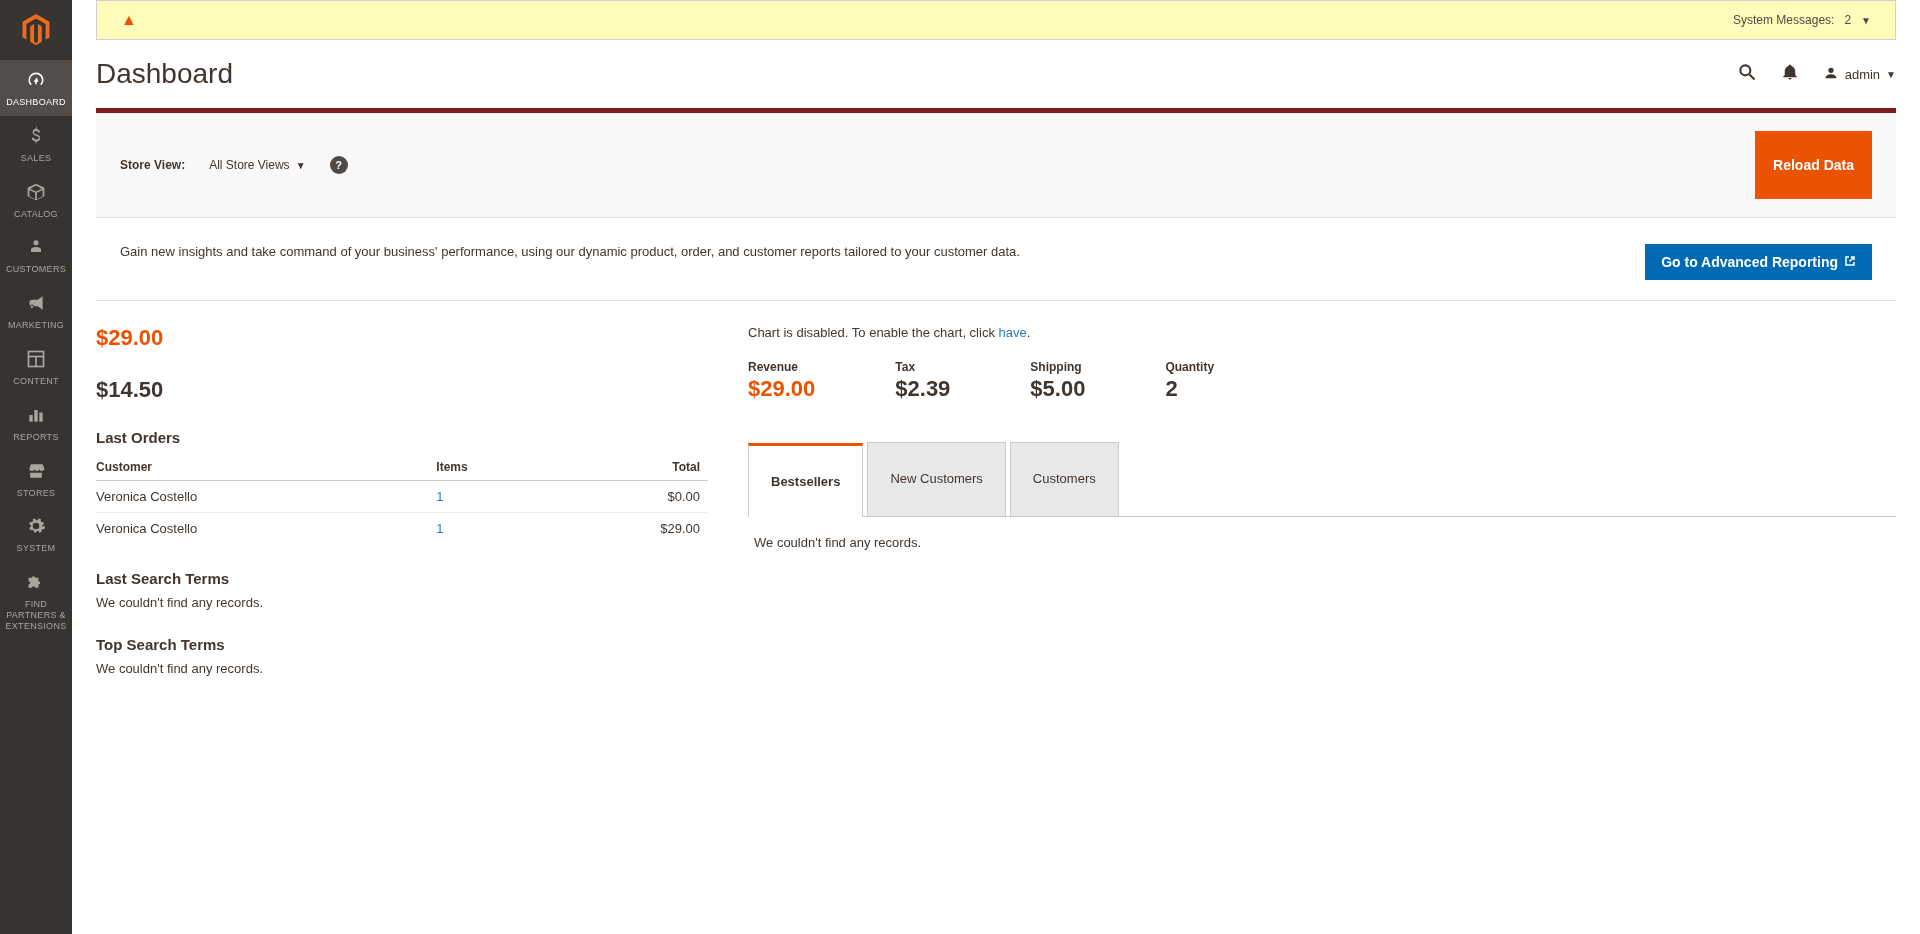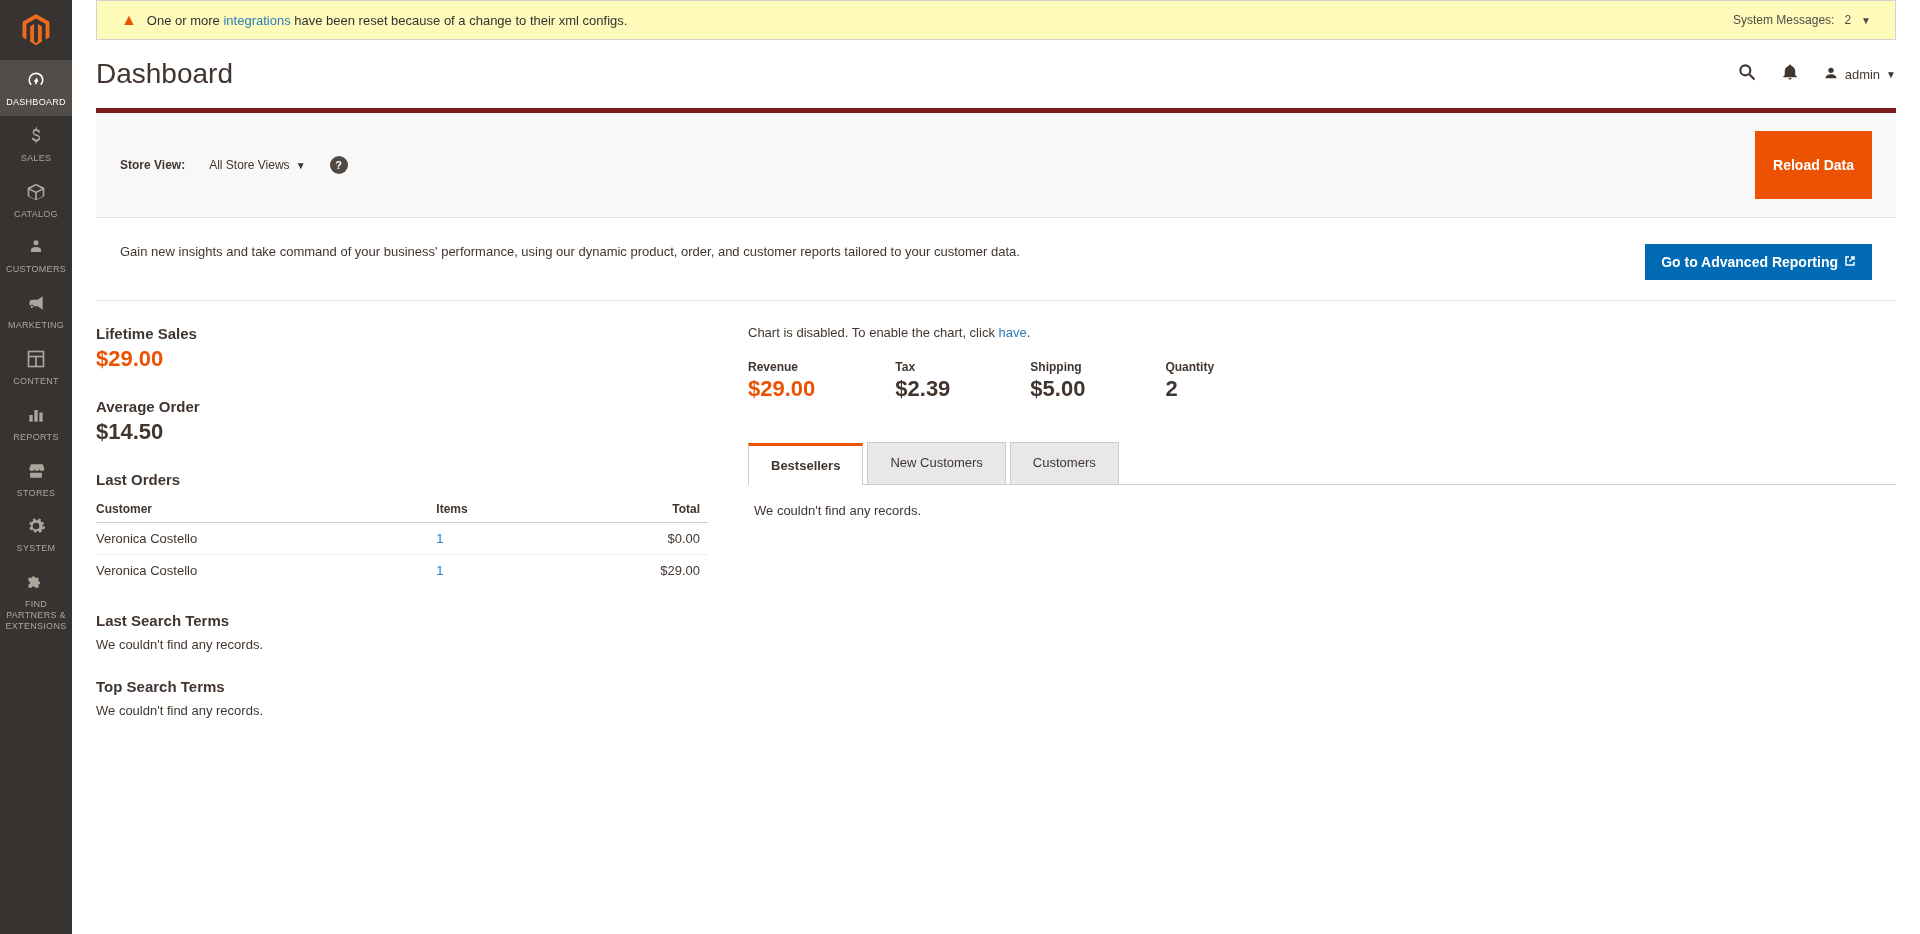--- a/index.html
+++ b/index.html
@@ -74,21 +74,21 @@
 
 .chart-msg { font-size: 13px; color: #41362f; margin-bottom: 20px; }
 .chart-msg a { color: #2b7dbc; text-decoration: none; }
 
 .metrics-row { display: flex; gap: 80px; margin-bottom: 40px; }
 .metric h4 { font-size: 12px; font-weight: 700; color: #41362f; margin-bottom: 2px; }
 .metric .val { font-size: 22px; font-weight: 700; color: #41362f; }
 .metric .val.orange { color: #eb5202; }
 
 .tabs { display: flex; border-bottom: 1px solid #ccc; }
-.tab { padding: 12px 22px; font-size: 13px; color: #41362f; cursor: pointer; background: #e8e8e8; border: 1px solid #ccc; border-bottom: none; margin-right: 4px; }
+.tab { padding: 28px 22px; font-size: 13px; color: #41362f; cursor: pointer; background: #e8e8e8; border: 1px solid #ccc; border-bottom: none; margin-right: 4px; }
 .tab.active { background: #fff; border-top: 3px solid #eb5202; font-weight: 700; position: relative; top: 1px; }
 .tab-content { padding: 18px 6px; font-size: 13px; color: #41362f; }
 </style>
 </head>
 <body>
 
 <div class="sidebar">
   <div class="logo">
     <svg viewBox="0 0 32 38">
         <path fill="#ed6b1f" d="M16 0L0 9.2v18.5l4.6 2.6V11.9L16 5.3l11.4 6.6v18.5l4.6-2.6V9.2L16 0zm2.3 11.9v21.2L16 34.4l-2.3-1.3V11.9L9.1 14.6v18.5L16 37.1l6.9-4V14.6l-4.6-2.7z"></path>
@@ -178,23 +178,20 @@
     </span>
     <span class="label">FIND PARTNERS &amp; EXTENSIONS</span>
   </div>
 </div>
 
 <div class="main">
 
   <div class="sys-msg">
     <div class="sys-msg-left">
       <span class="warn-icon">▲</span>
-      <span>
-        <span>One or more </span><a href="#">integrations</a><span> have been reset because of a change to their xml configs.</span>
-      </span>
     </div>
     <div class="sys-msg-right">
       <span>System Messages:</span>
       <span>2</span>
       <span class="arrow">▼</span>
     </div>
   </div>
 
   <div class="page-header">
     <h1 class="page-title">Dashboard</h1>
@@ -245,26 +242,24 @@
             <path d="M14 4h6v6M20 4l-9 9M10 4H4v16h16v-6"></path>
           </svg>
       </span>
     </button>
   </div>
 
   <div class="dashboard-body">
     <div class="col-left">
 
       <div class="stat-block">
-        <h3>Lifetime Sales</h3>
         <div class="big-value">$29.00</div>
       </div>
 
       <div class="stat-block">
-        <h3>Average Order</h3>
         <div class="big-value black">$14.50</div>
       </div>
 
       <div class="section-title">Last Orders</div>
       <table class="orders-table">
         <thead>
           <tr>
             <th>Customer</th>
             <th>Items</th>
             <th>Total</th>

